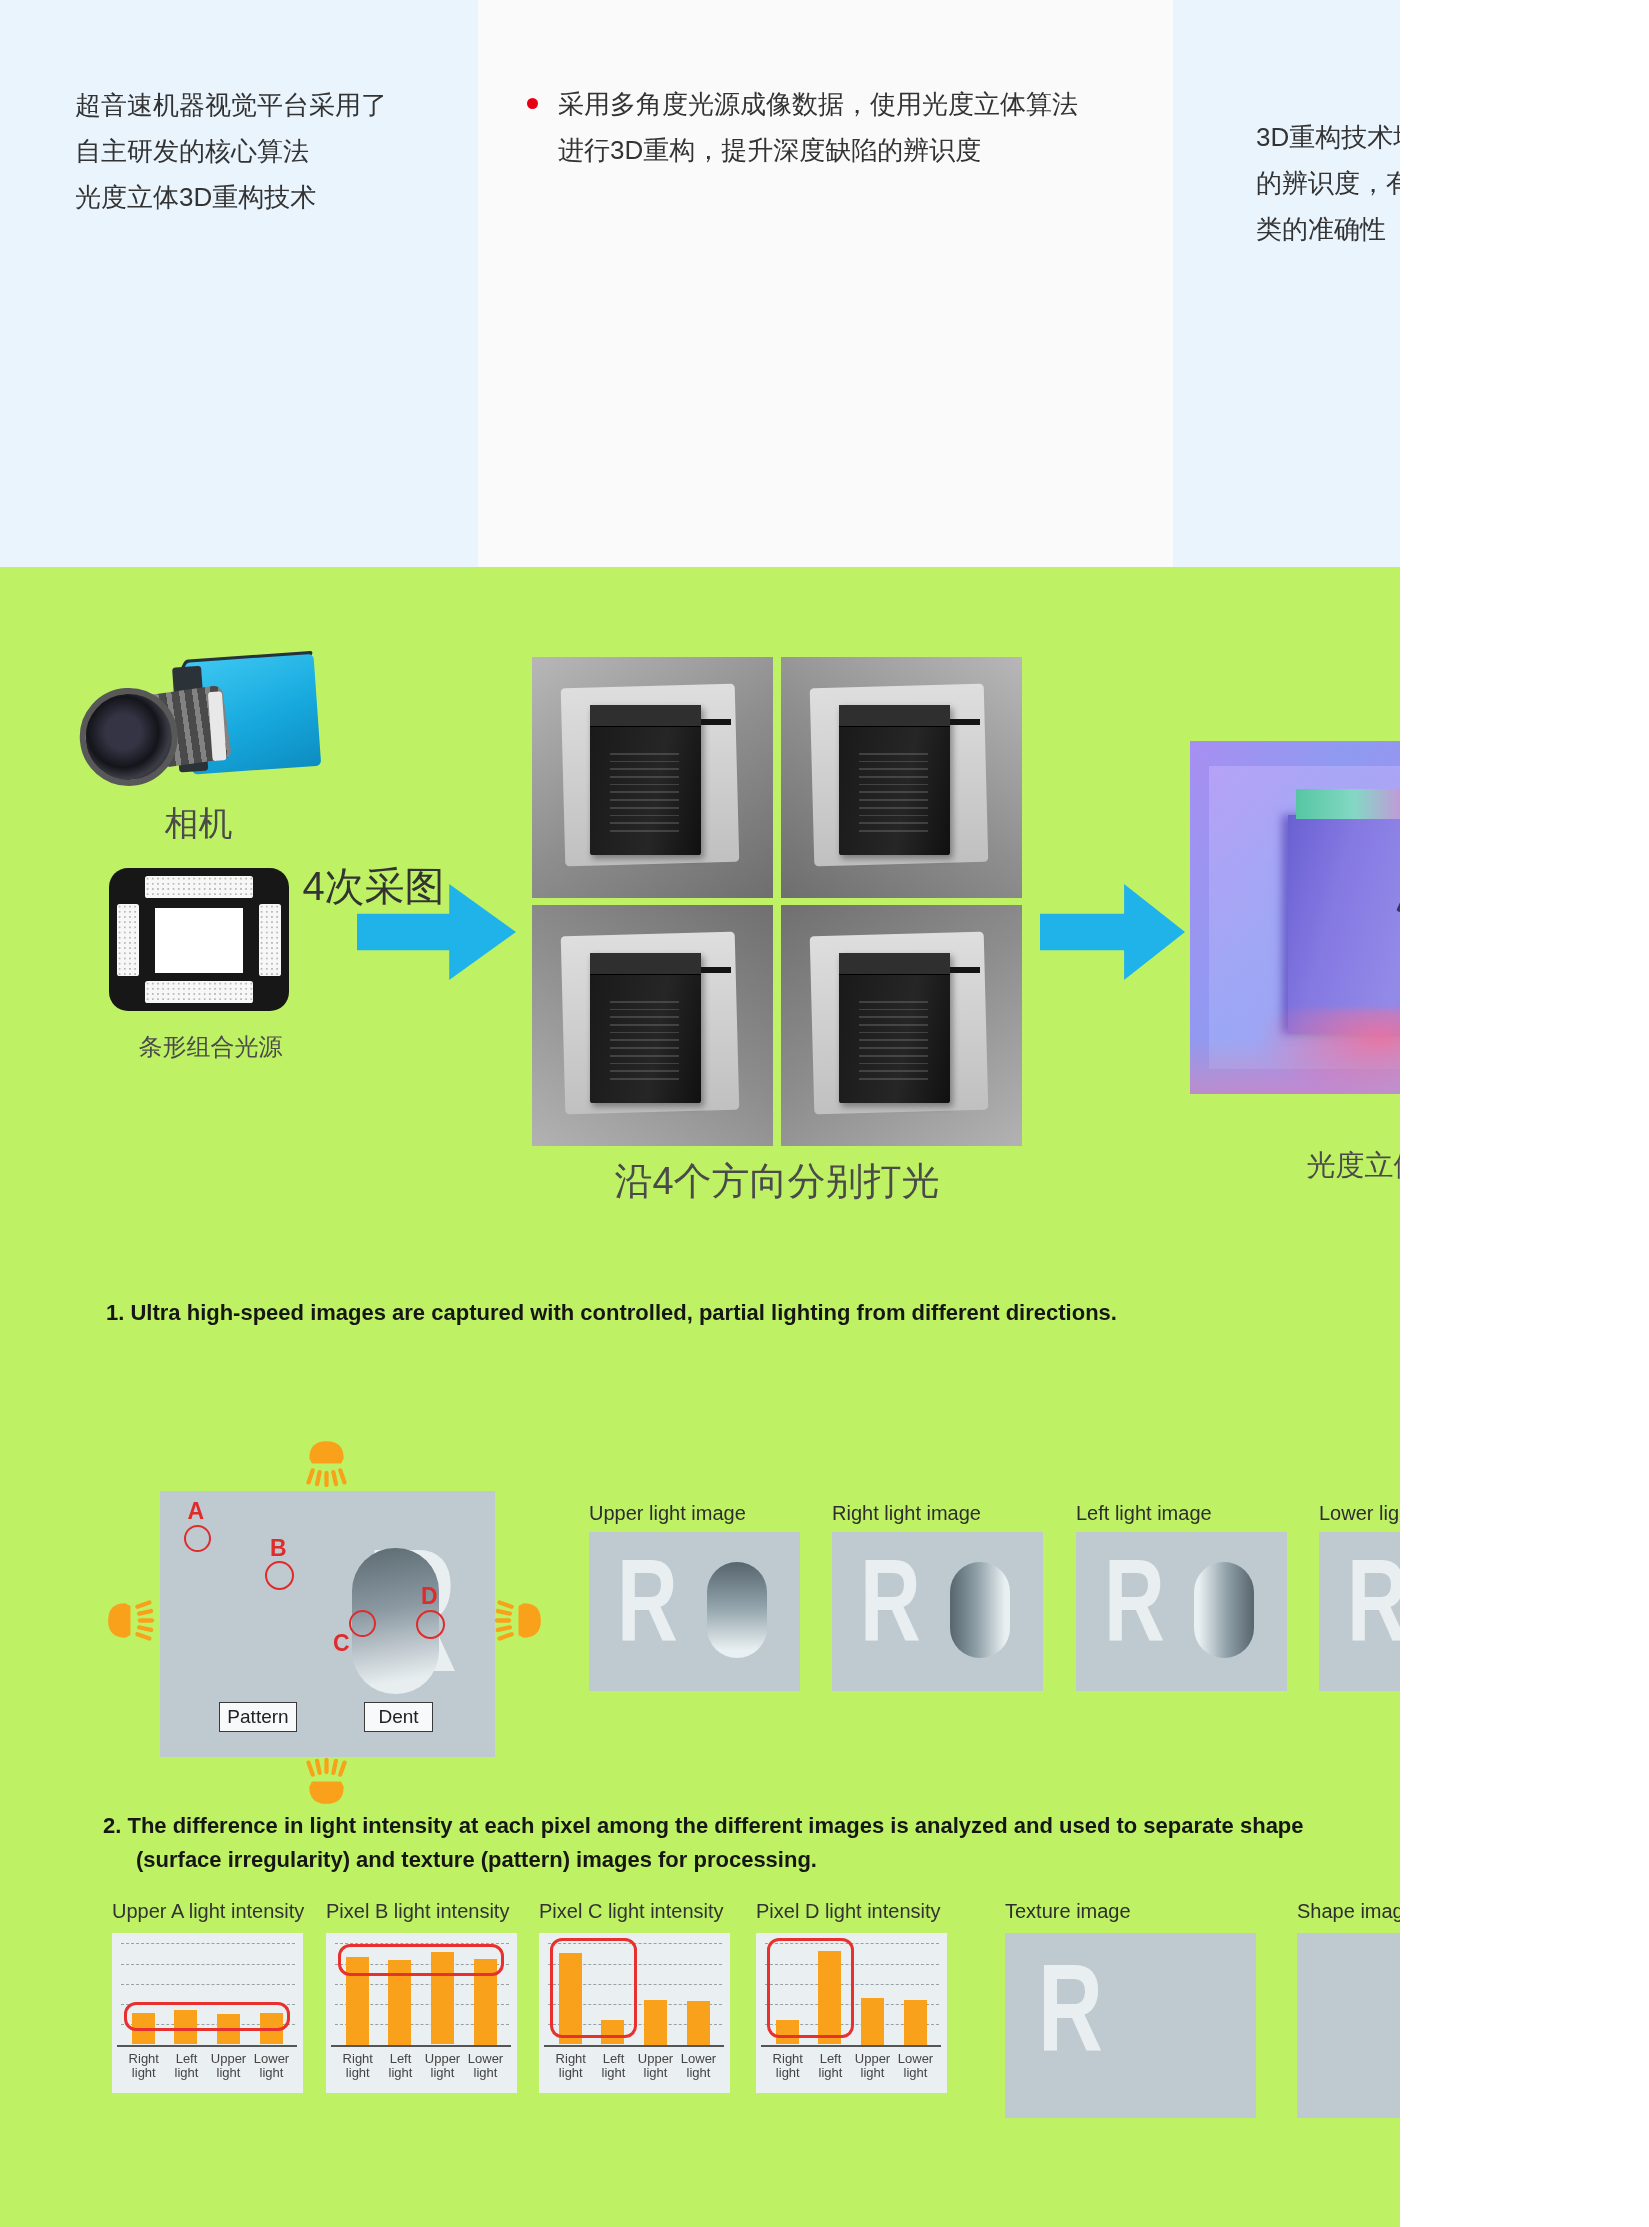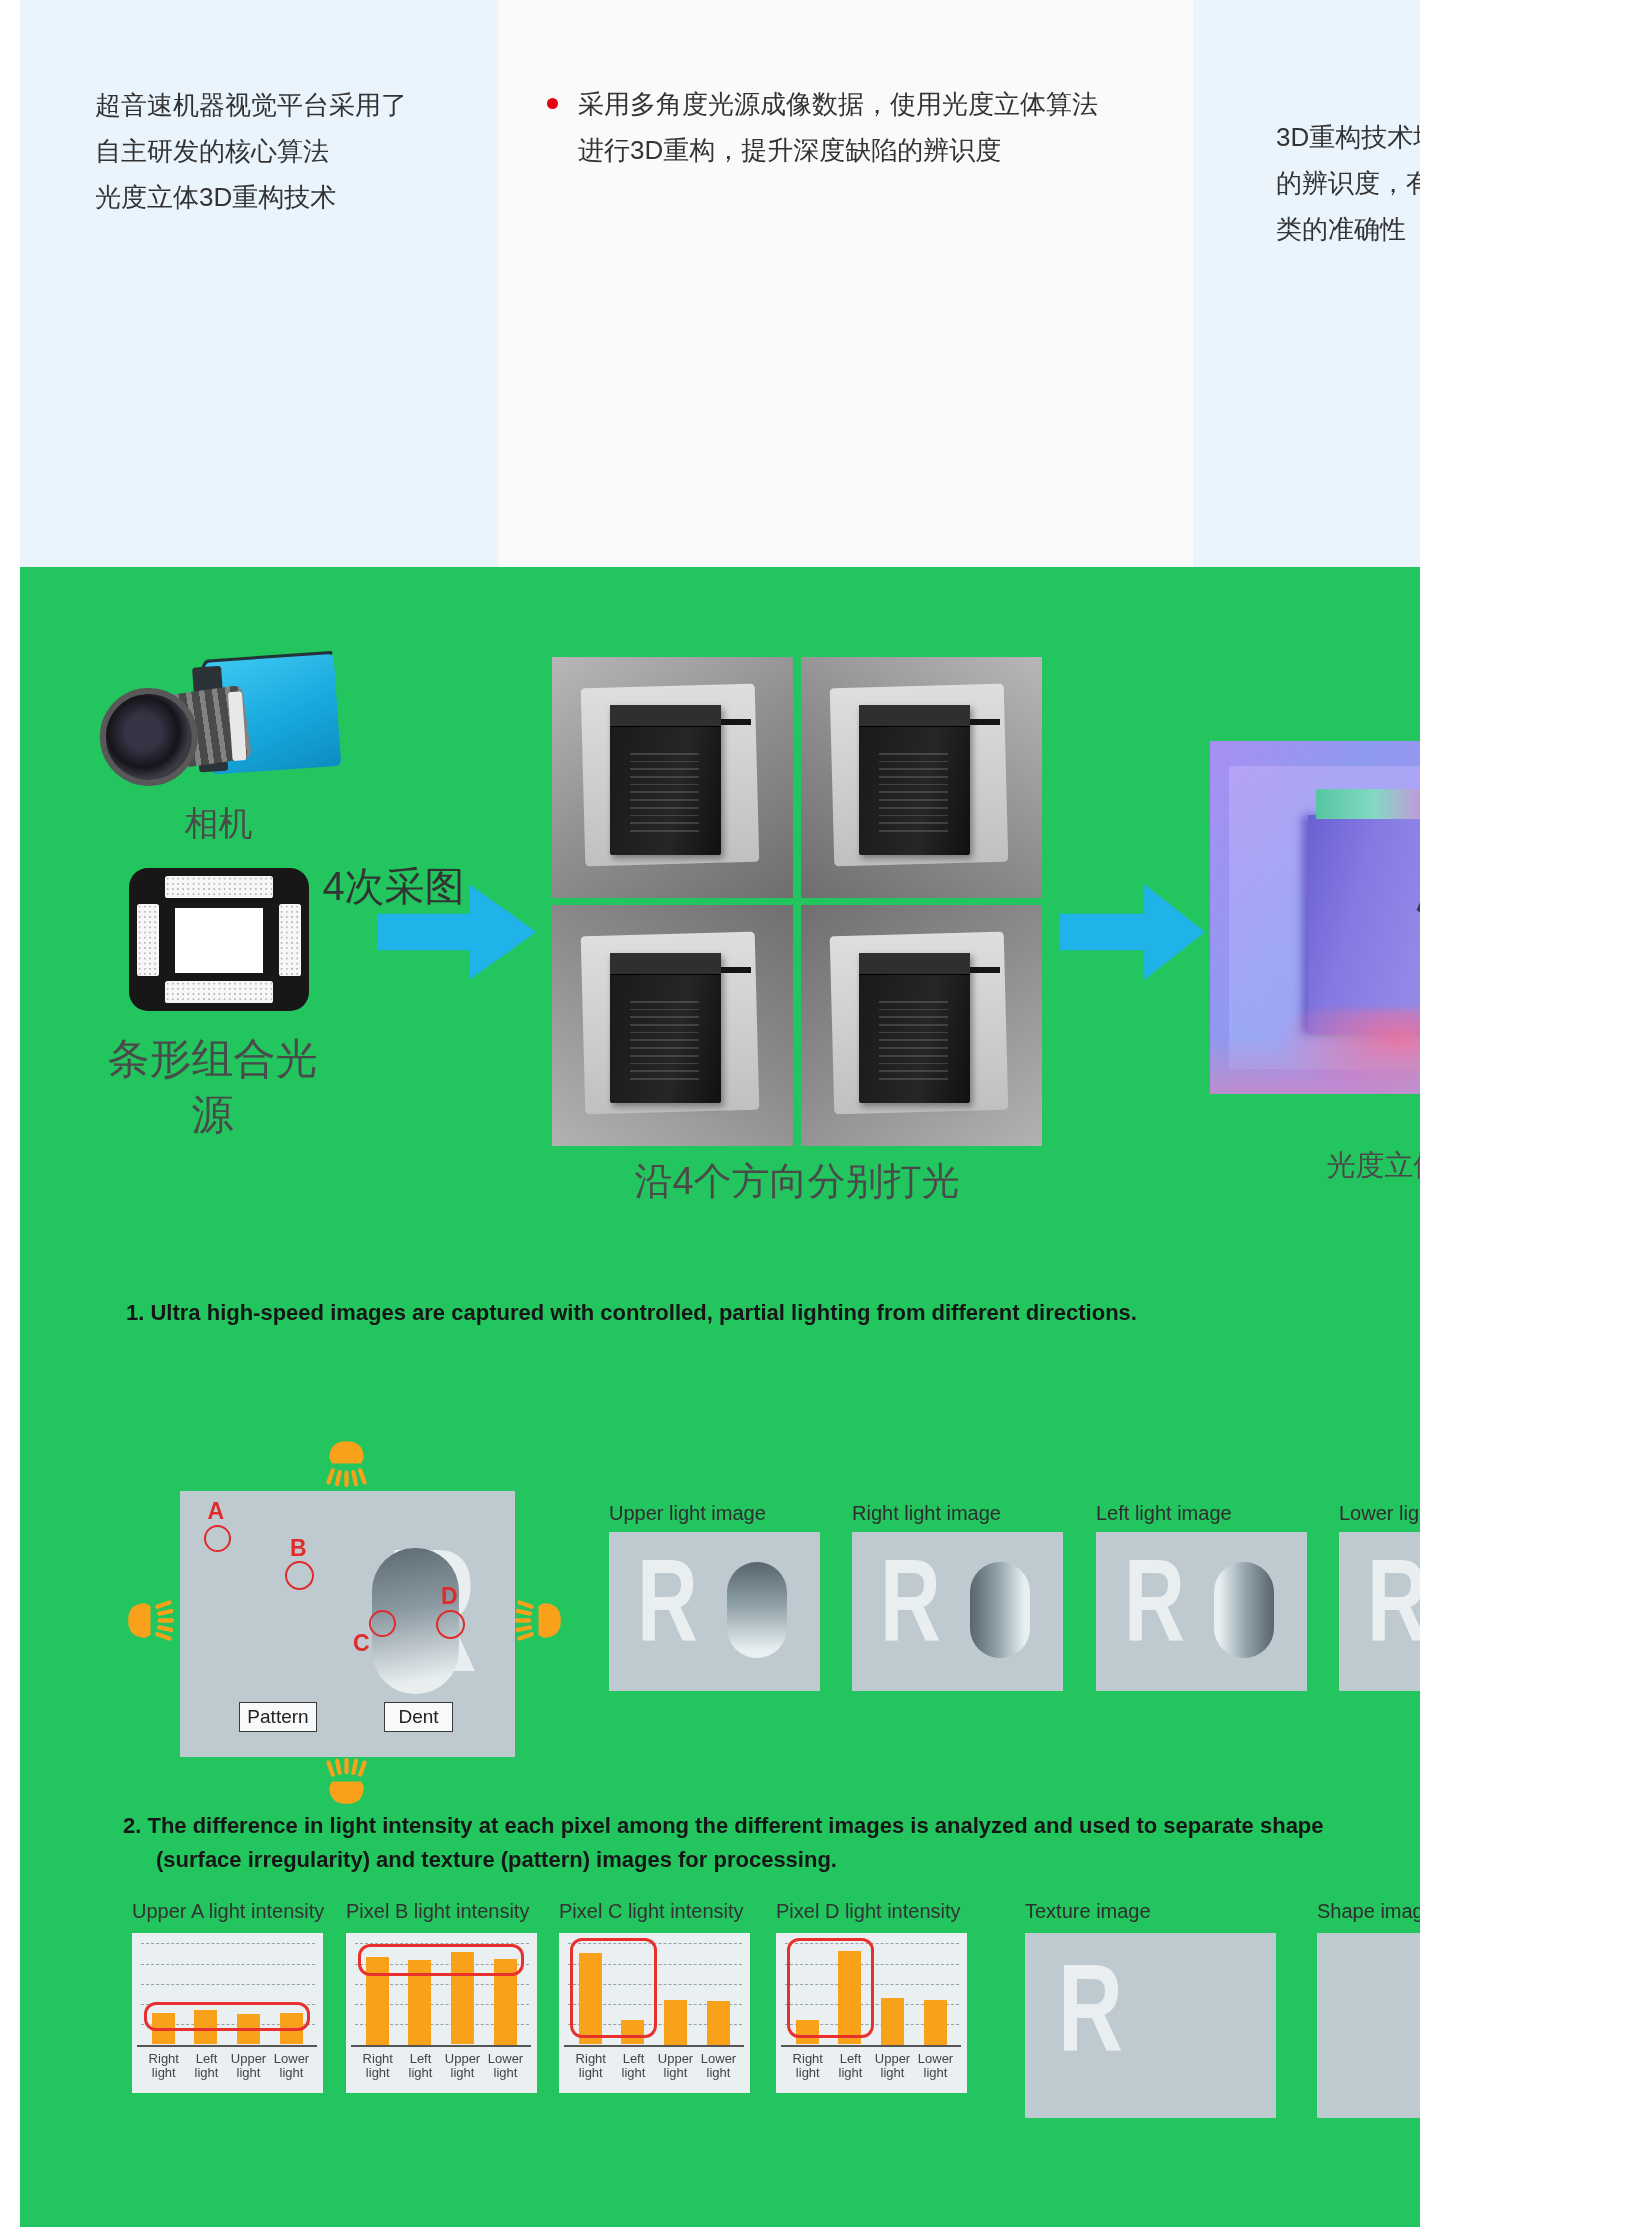--- a/index.html
+++ b/index.html
@@ -1,17 +1,17 @@
 <!DOCTYPE html>
 <html style="font-size:13.7px"><head>
 <meta charset="utf-8">
 <style>
   html,body{margin:0;padding:0;background:#fff;}
-  .page{position:relative;width:1400px;height:2227px;background:#22c55e;overflow:hidden;
-        font-family:"Liberation Sans","DejaVu Sans",sans-serif;margin-left:20px;}
+  .page{position:relative;width:1400px;height:2227px;background:#bef264;overflow:hidden;
+        font-family:"Liberation Sans","DejaVu Sans",sans-serif;}
 
   
   .panel{position:absolute;top:0;height:567px;}
   .panel-left{left:0;width:478px;background:#EAF4FD;}
   .panel-mid{left:478px;width:695px;background:#FAFAFB;}
   .panel-right{left:1173px;width:476px;background:#EAF4FD;}
   .intro-left{position:absolute;left:75px;top:82px;font-size:26px;line-height:46px;color:#333;}
   .bullet{position:absolute;left:527px;width:581px;}
   .bullet .dot{position:absolute;left:0;top:17px;width:11px;height:11px;border-radius:50%;background:#E60012;}
   .bullet p{margin:0 0 0 31px;width:533px;font-size:26px;line-height:46px;color:#333;}
@@ -148,21 +148,21 @@
   <div class="flow-arrow" style="left:357px;top:884px;width:159px;height:96px"></div>
 
   <div class="lightsrc">
     <div class="ls-frame"></div>
     <div class="ls-strip ls-top"></div>
     <div class="ls-strip ls-bottom"></div>
     <div class="ls-strip ls-left"></div>
     <div class="ls-strip ls-right"></div>
     <div class="ls-hole"></div>
   </div>
-  <div class="cn-label" style="left:72px;top:1031px;width:241px;font-size:42px">条形组合光源</div>
+  <div class="cn-label" style="left:90px;top:1031px;width:241px;font-size:24px">条形组合光源</div>
 
   <div class="bcell lit-tl" style="left:532px;top:657px">
     <div class="foam"></div>
     <div class="batt">
         <div class="btop"></div>
         <div class="bpin"></div>
         <div class="btxt"></div>
       </div>
   </div>
   <div class="bcell lit-tr" style="left:781px;top:657px">

